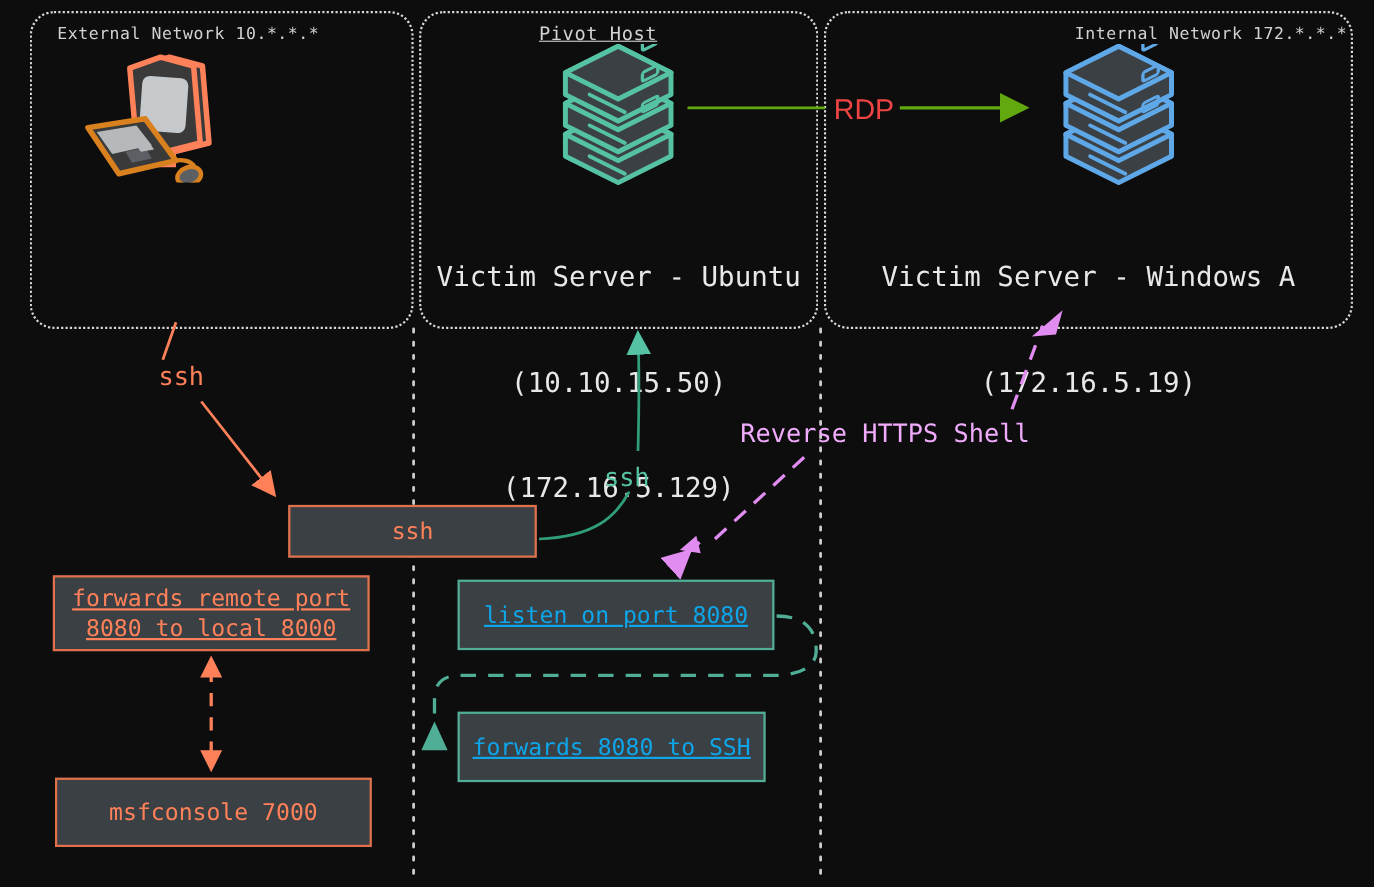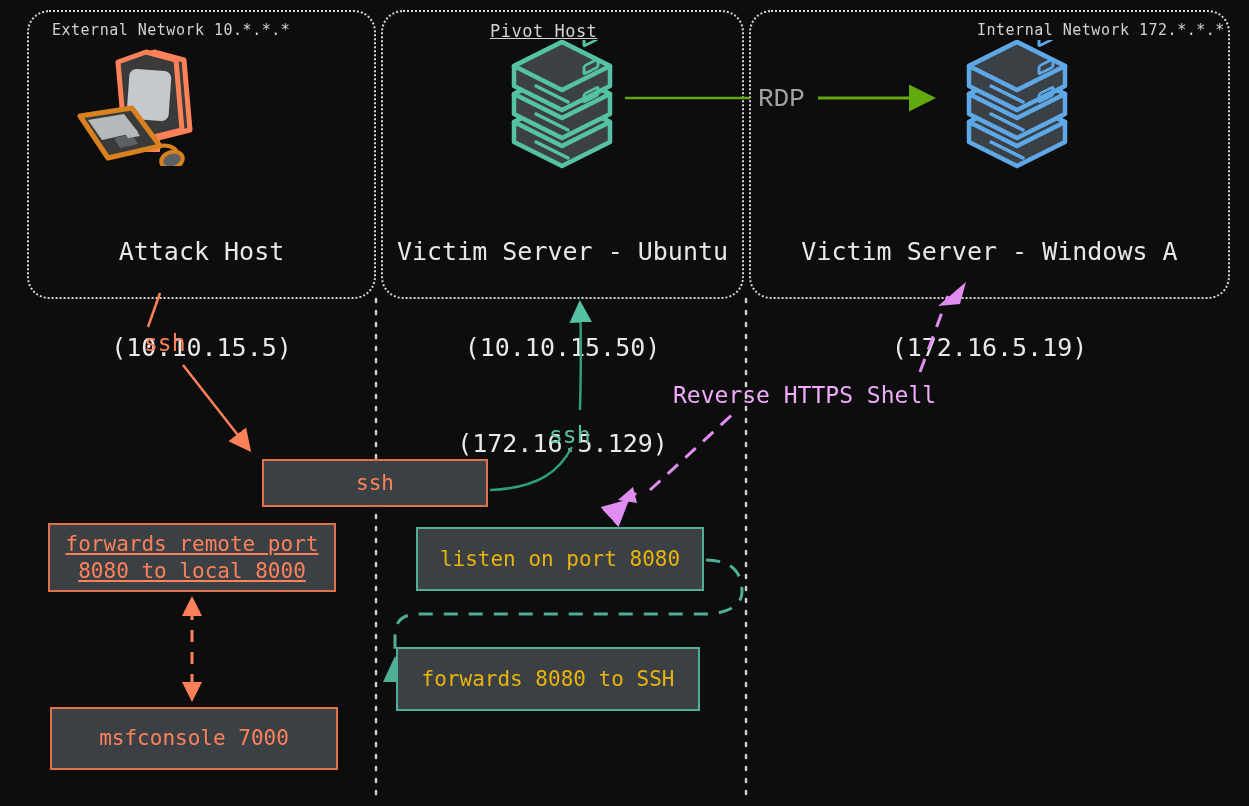--- a/index.html
+++ b/index.html
@@ -55,33 +55,33 @@
     display: flex;
     align-items: center;
     justify-content: center;
     text-align: center;
     font-family: "DejaVu Sans Mono", "Liberation Mono", monospace;
     font-size: 21px;
     line-height: 27px;
     white-space: pre-line;
   }
   .pbox.orange { border-color: #e2714a; color: #ff8159; }
-  .pbox.teal   { border-color: #4fae95; color: #eab308; }
+  .pbox.teal   { border-color: #4fae95; color: #0ea5e9; text-decoration: underline; }
   .edge-label {
     position: absolute;
     font-family: "DejaVu Sans Mono", "Liberation Mono", monospace;
     font-size: 23px;
     white-space: nowrap;
   }
   .edge-label.orange { color: #ff8159; }
   .edge-label.teal   { color: #55c3a3; }
   .edge-label.purple { color: #f0abfc; }
   .edge-label.rdp {
-    color: #a3a3a3;
-    font-family: Liberation Mono, monospace;
+    color: #ef4444;
+    font-family: Liberation Sans, sans-serif;
     font-size: 26px;
   }
   .icon-wrap { position: absolute; }
 </style>
 </head>
 <body>
 
 <div id="stage">
 
   <div class="zone" style="left:27px; top:10px; width:349px; height:289px;"></div>
@@ -153,24 +153,20 @@
         <line x1="30" y1="102" x2="62" y2="118"></line>
       </g>
       <g stroke="#5fa8e8" stroke-width="3" fill="none">
         <rect x="78" y="36" width="14" height="8" rx="2" transform="skewY(-26)"></rect>
         <rect x="78" y="64" width="14" height="8" rx="2" transform="skewY(-26)"></rect>
         <rect x="78" y="92" width="14" height="8" rx="2" transform="skewY(-26)"></rect>
       </g>
     </svg>
   </div>
 
-  <div class="node-label" style="left:27px; top:172px; width:349px;">
-    <div>Attack Host</div>
-    <div>(10.10.15.5)</div>
-  </div>
 
   <div class="node-label" style="left:381px; top:172px; width:363px;">
     <div>Victim Server - Ubuntu</div>
     <div>(10.10.15.50)</div>
     <div>(172.16.5.129)</div>
   </div>
 
   <div class="node-label" style="left:749px; top:172px; width:481px;">
     <div>Victim Server - Windows A</div>
     <div>(172.16.5.19)</div>
@@ -222,21 +218,21 @@
 
   <div class="pbox orange" style="left:262px; top:459px; width:226px; height:48px;">ssh</div>
 
   <div class="pbox orange" style="left:48px; top:523px; width:288px; height:69px;text-decoration:underline;">forwards remote port
 8080 to local 8000</div>
 
   <div class="pbox orange" style="left:50px; top:707px; width:288px; height:63px;">msfconsole 7000</div>
 
   <div class="pbox teal" style="left:416px; top:527px; width:288px; height:64px;">listen on port 8080</div>
 
-  <div class="pbox teal" style="left:396px; top:647px; width:304px; height:64px;">forwards 8080 to SSH</div>
+  <div class="pbox teal" style="left:416px; top:647px; width:280px; height:64px;">forwards 8080 to SSH</div>
 
   <div class="edge-label orange" style="left:144px; top:330px;">ssh</div>
 
   <div class="edge-label teal" style="left:549px; top:422px;">ssh</div>
 
   <div class="edge-label rdp" style="left:758px; top:84px;">RDP</div>
 
   <div class="edge-label purple" style="left:673px; top:382px;">Reverse HTTPS Shell</div>
 
 </div>

